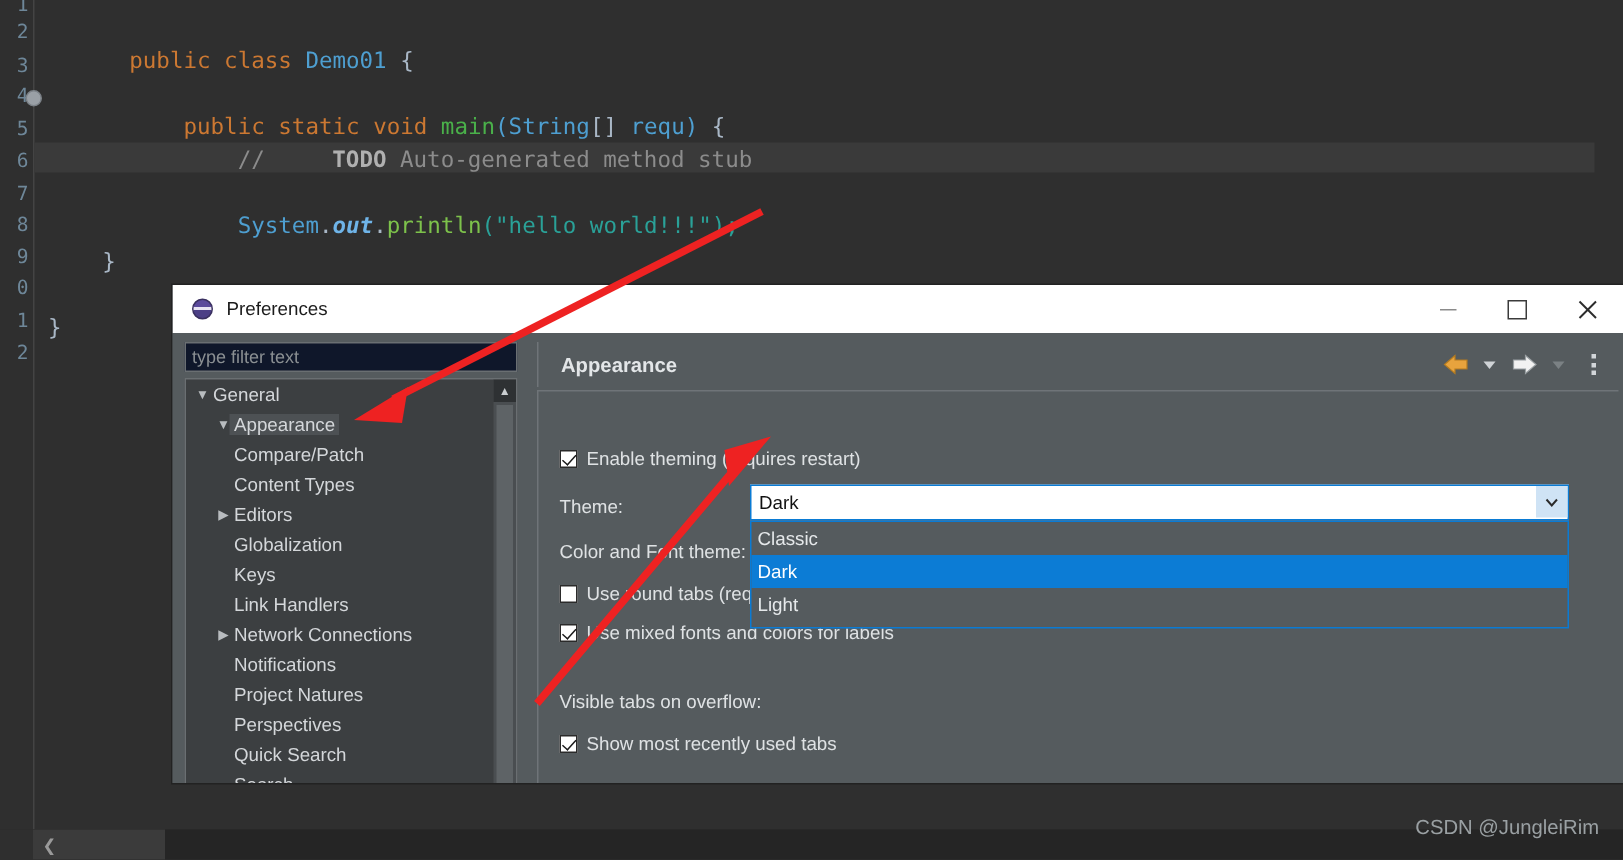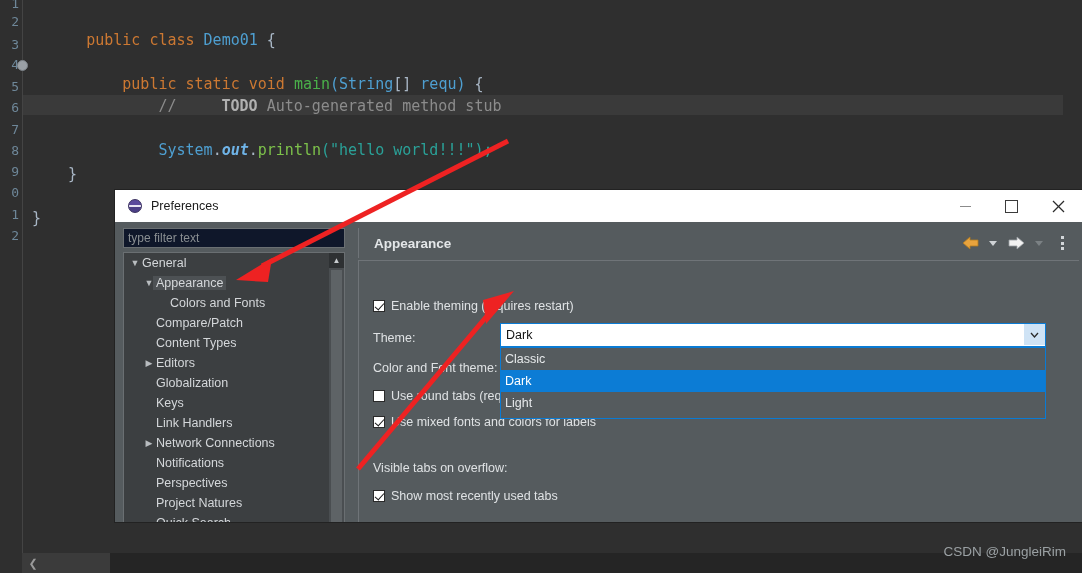--- a/index.html
+++ b/index.html
@@ -244,24 +244,20 @@
       <div class="treebox">
         <div class="tree" id="tree-host">
             <div class="tnode" style="padding-left: 4px;">
               <span class="tw">▼</span>
               <span class="lbl">General</span>
             </div>
             <div class="tnode sel" style="padding-left: 18px;">
               <span class="tw">▼</span>
               <span class="lbl">Appearance</span>
             </div>
-            <div class="tnode" style="padding-left: 32px;">
-              <span class="tw"></span>
-              <span class="lbl">Colors and Fonts</span>
-            </div>
             <div class="tnode" style="padding-left: 18px;">
               <span class="tw"></span>
               <span class="lbl">Compare/Patch</span>
             </div>
             <div class="tnode" style="padding-left: 18px;">
               <span class="tw"></span>
               <span class="lbl">Content Types</span>
             </div>
             <div class="tnode" style="padding-left: 18px;">
               <span class="tw">▶</span>
@@ -282,25 +278,25 @@
             <div class="tnode" style="padding-left: 18px;">
               <span class="tw">▶</span>
               <span class="lbl">Network Connections</span>
             </div>
             <div class="tnode" style="padding-left: 18px;">
               <span class="tw"></span>
               <span class="lbl">Notifications</span>
             </div>
             <div class="tnode" style="padding-left: 18px;">
               <span class="tw"></span>
+              <span class="lbl">Project Natures</span>
+            </div>
+            <div class="tnode" style="padding-left: 18px;">
+              <span class="tw"></span>
               <span class="lbl">Perspectives</span>
-            </div>
-            <div class="tnode" style="padding-left: 18px;">
-              <span class="tw"></span>
-              <span class="lbl">Project Natures</span>
             </div>
             <div class="tnode" style="padding-left: 18px;">
               <span class="tw"></span>
               <span class="lbl">Quick Search</span>
             </div>
             <div class="tnode" style="padding-left: 18px;">
               <span class="tw"></span>
               <span class="lbl">Search</span>
             </div>
           </div>

